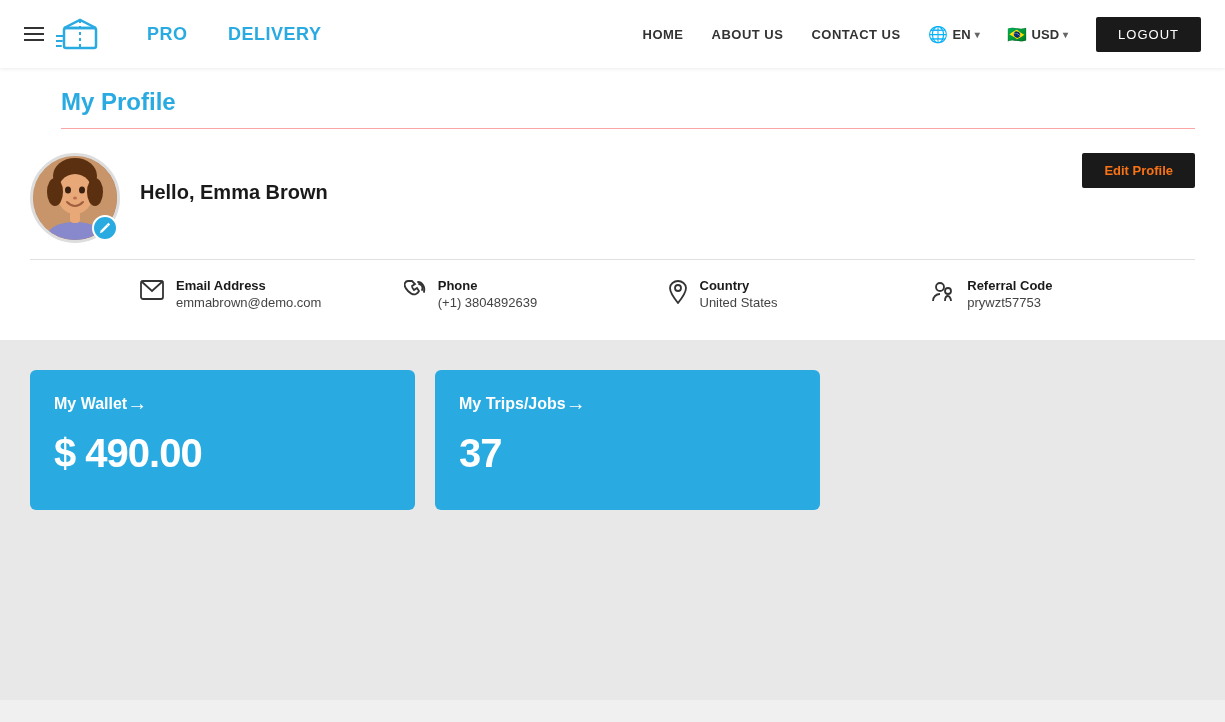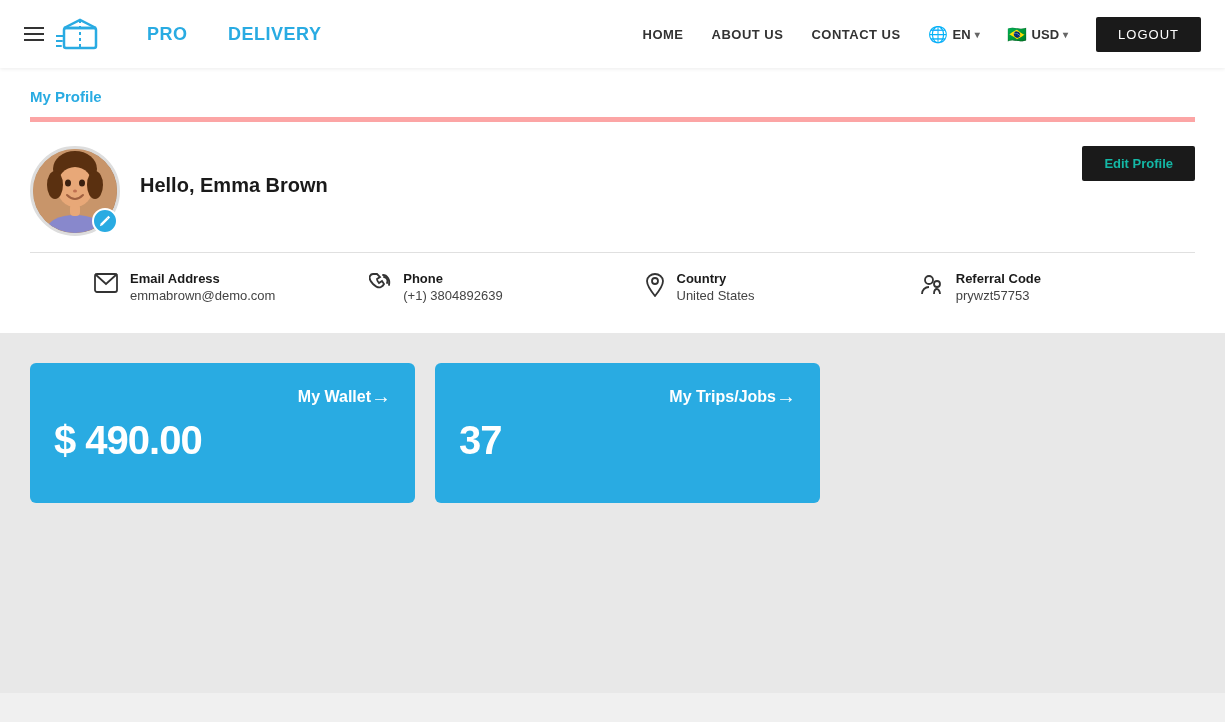--- a/index.html
+++ b/index.html
@@ -98,25 +98,26 @@
     .main {
       background: #fff;
     }
 
     
     .profile-header-section {
       background: #fff;
       padding: 20px 30px 0 30px;
     }
     .profile-title {
-      font-size: 15px;
+      font-size: 24px;
       font-weight: 700;
       color: #29abe2;
       padding-bottom: 12px;
-      border-bottom: 5px solid #fca5a5;
+      border-bottom: 1px solid #fca5a5;
+      margin-left: 31px;
     }
 
     
     .profile-card {
       background: #fff;
       padding: 24px 30px 30px 30px;
     }
     .profile-top {
       display: flex;
       align-items: flex-start;
@@ -164,41 +165,41 @@
       fill: #fff;
     }
     .hello-name {
       font-size: 20px;
       font-weight: 700;
       color: #1a1a1a;
       margin-top: 28px;
     }
     .edit-profile-btn {
       background: #1a1a1a;
-      color: #14b8a6;
+      color: #f97316;
       border: none;
       padding: 10px 22px;
       font-size: 13px;
       font-weight: 700;
       cursor: pointer;
       border-radius: 2px;
       white-space: nowrap;
     }
 
     
     .profile-divider {
       border: none;
       border-top: 1px solid #e0e0e0;
       margin-bottom: 18px;
     }
     .profile-info-row {
       display: flex;
       gap: 0;
       align-items: flex-start;
-      margin-left: 64px;
+      margin-left: 110px;
     }
     .info-item {
       display: flex;
       align-items: flex-start;
       gap: 12px;
       flex: 1;
     }
     .info-icon {
       margin-top: 2px;
       color: #555;
@@ -232,22 +233,22 @@
       padding: 22px 24px 24px 24px;
       width: 385px;
       min-height: 140px;
       color: #fff;
       position: relative;
       cursor: pointer;
     }
     .card-header {
       display: flex;
       align-items: center;
-      justify-content: flex-end;
-      margin-bottom: 10px;
+      justify-content: flex-start;
+      margin-bottom: 16px;
     }
     .card-title {
       font-size: 16px;
       font-weight: 600;
     }
     .card-arrow {
       font-size: 20px;
       font-weight: 700;
     }
     .card-value {

